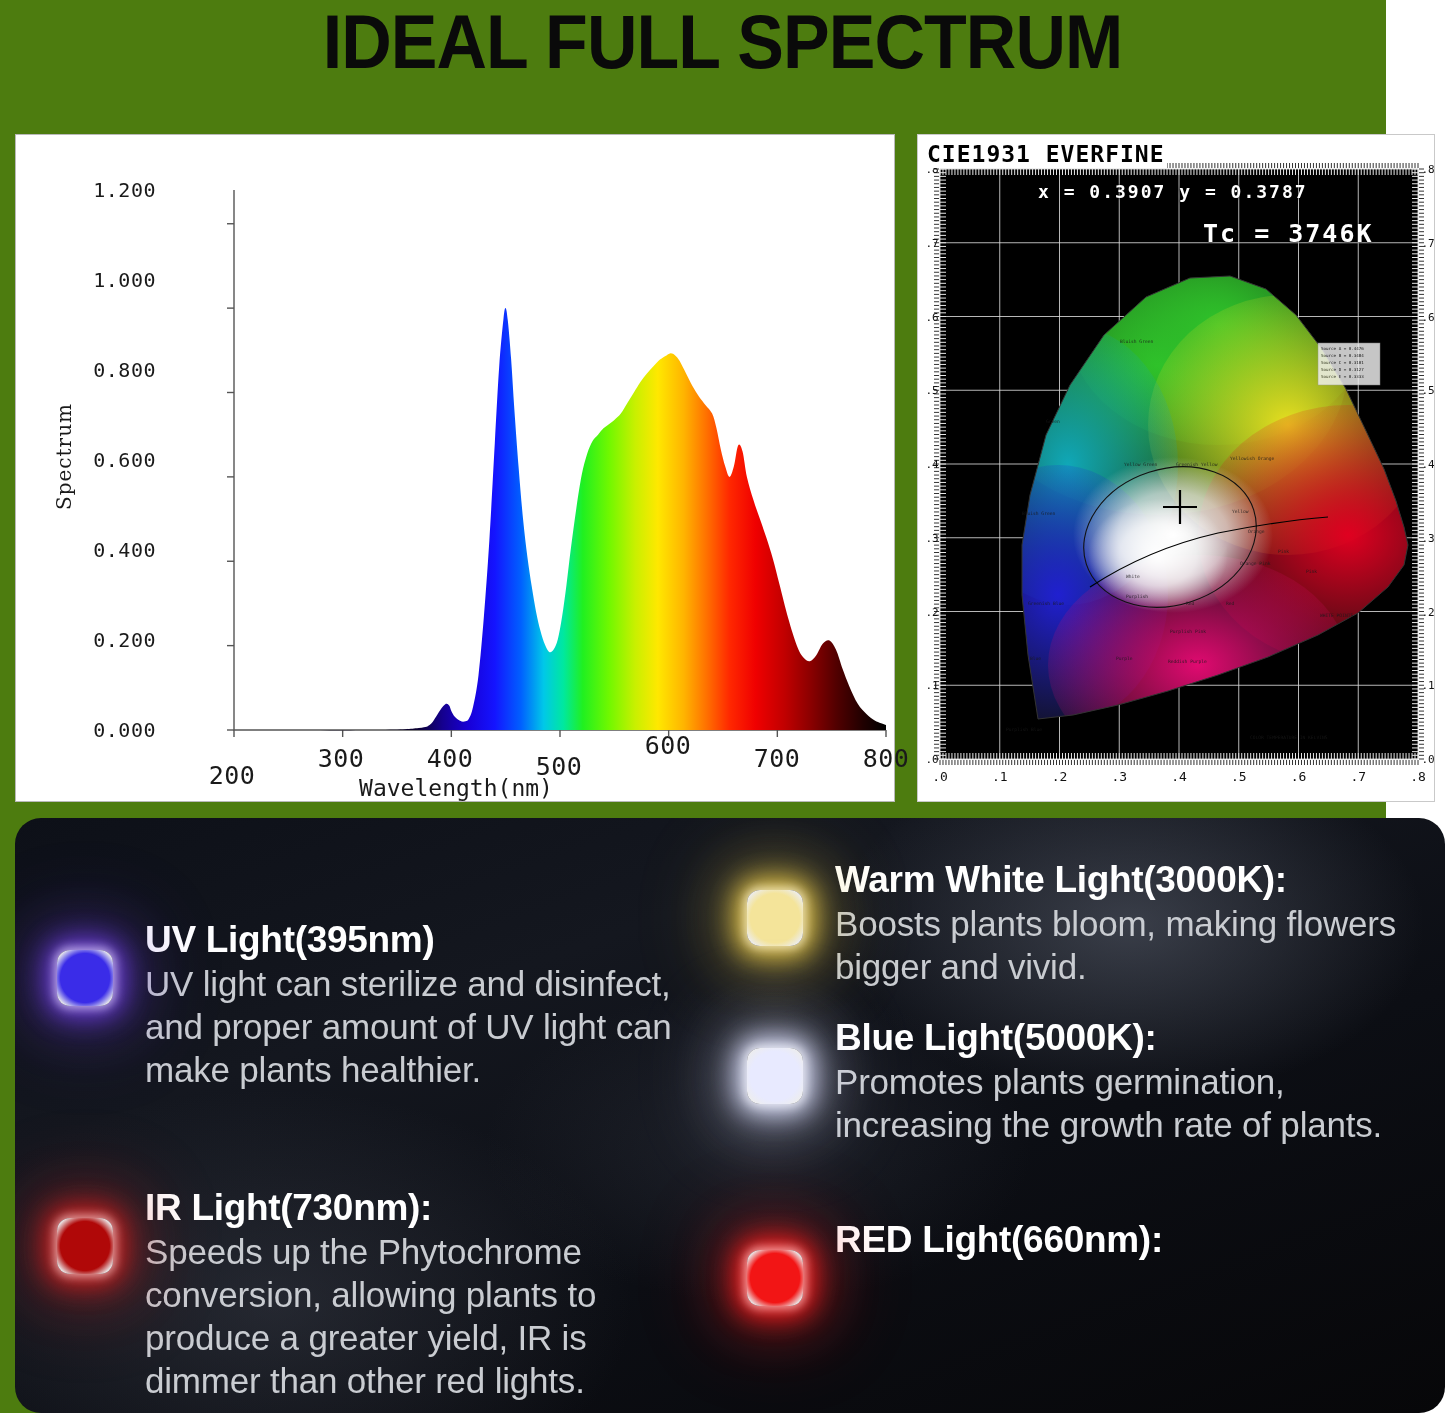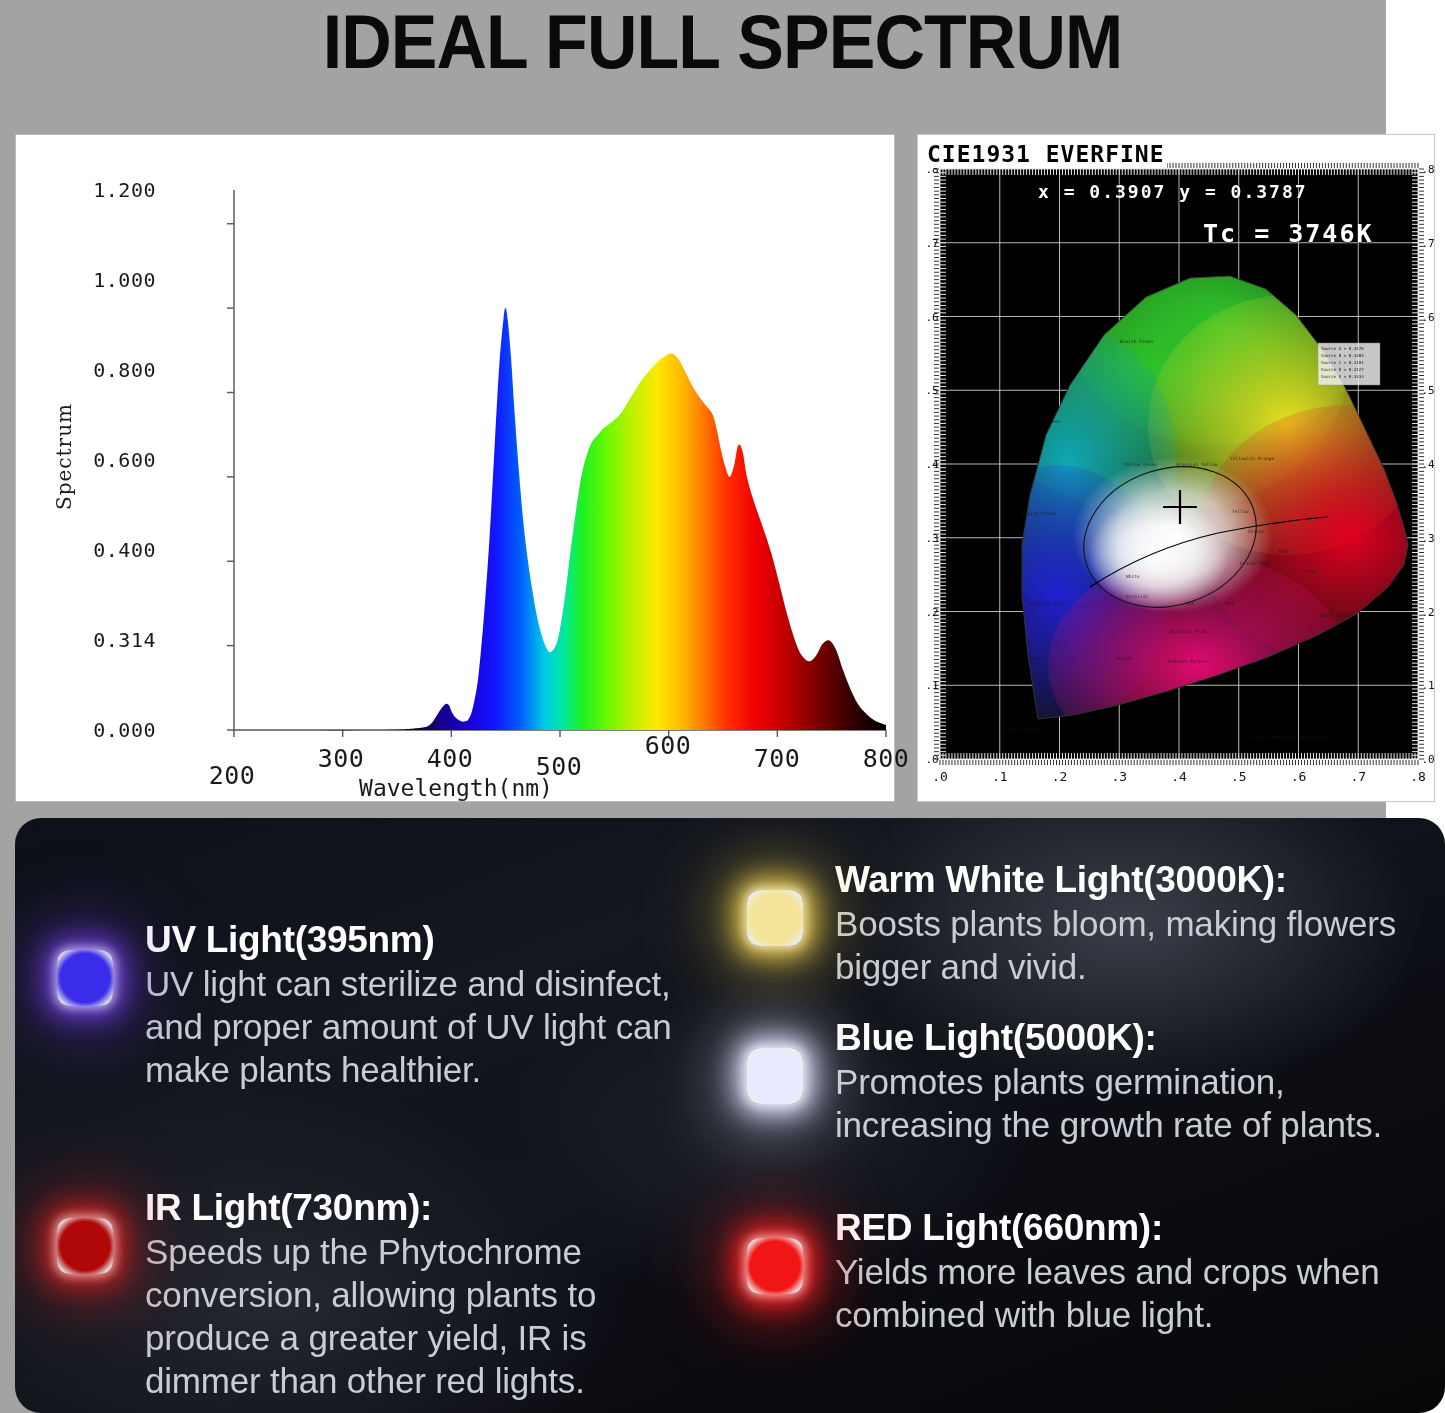--- a/index.html
+++ b/index.html
@@ -2,21 +2,21 @@
 <html><head>
 <meta charset="utf-8">
 <style>
   * { box-sizing: border-box; margin: 0; padding: 0; }
   html, body {
     width: 1445px; height: 1413px;
     background: #ffffff;
     font-family: "Liberation Sans", sans-serif;
     overflow: hidden;
   }
-  #page { position: relative; width: 1386px; height: 1413px; background:#a3a3a3; }
+  #page { position: relative; width: 1386px; height: 1413px; background:#4d7c0f; }
 
   
   #title {
     position: absolute; left: 0; top: -6px; width: 1445px;
     text-align: center;
     font-family: "Liberation Sans", sans-serif;
     font-weight: bold;
     font-size: 76px;
     letter-spacing: -1px;
     color: #0a0a0a;
@@ -154,21 +154,21 @@
   <div id="spectrum-panel">
     <div id="spectrum-inner">
 
       <div class="yaxis-title">Spectrum</div>
 
       <div class="ytick-label" style="left:40px; top:43px;">1.200</div>
       <div class="ytick-label" style="left:40px; top:133px;">1.000</div>
       <div class="ytick-label" style="left:40px; top:223px;">0.800</div>
       <div class="ytick-label" style="left:40px; top:313px;">0.600</div>
       <div class="ytick-label" style="left:40px; top:403px;">0.400</div>
-      <div class="ytick-label" style="left:40px; top:493px;">0.314</div>
+      <div class="ytick-label" style="left:40px; top:493px;">0.200</div>
       <div class="ytick-label" style="left:40px; top:583px;">0.000</div>
 
       <div class="xtick-label" style="left:171px; top:609px;margin-top:17px;">200</div>
       <div class="xtick-label" style="left:280px; top:609px;">300</div>
       <div class="xtick-label" style="left:389px; top:609px;">400</div>
       <div class="xtick-label" style="left:498px; top:609px;margin-top:8px;">500</div>
       <div class="xtick-label" style="left:607px; top:596px;">600</div>
       <div class="xtick-label" style="left:716px; top:609px;">700</div>
       <div class="xtick-label" style="left:825px; top:609px;">800</div>
 
@@ -1713,24 +1713,23 @@
     <div class="feat" style="left:700px; top:198px; width:720px;">
       <div class="swatch-wrap">
         <div class="swatch" id="sw-bl" style="background: radial-gradient(rgb(232, 234, 255) 0%, rgb(232, 234, 255) 45%, rgb(232, 234, 255) 62%, rgba(255, 255, 255, 0.92) 86%, rgba(255, 255, 255, 0.75) 100%); box-shadow: rgba(255, 255, 255, 0.55) 0px 0px 10px 3px, rgb(216, 220, 248) 0px 0px 26px 10px, rgba(216, 220, 248, 0.333) 0px 0px 52px 24px, rgba(216, 220, 248, 0.133) 0px 0px 80px 40px;"></div>
       </div>
       <div class="feat-text">
         <div class="feat-title">Blue Light(5000K):</div>
         <div class="feat-desc">Promotes plants germination, increasing the growth rate of plants.</div>
       </div>
     </div>
 
-    <div class="feat" style="left:700px; top:388px; width:720px;">
+    <div class="feat" style="left:700px; top:400px; width:720px;">
       <div class="swatch-wrap">
         <div class="swatch" id="sw-rd" style="background: radial-gradient(rgb(242, 21, 21) 0%, rgb(242, 21, 21) 45%, rgb(242, 21, 21) 62%, rgba(255, 255, 255, 0.92) 86%, rgba(255, 255, 255, 0.75) 100%); box-shadow: rgba(255, 255, 255, 0.55) 0px 0px 10px 3px, rgb(255, 32, 32) 0px 0px 26px 10px, rgba(255, 32, 32, 0.333) 0px 0px 52px 24px, rgba(255, 32, 32, 0.133) 0px 0px 80px 40px;"></div>
       </div>
       <div class="feat-text">
         <div class="feat-title">RED Light(660nm):</div>
-        <div class="feat-desc">Yields more leaves and crops when combined with blue light.</div>
       </div>
     </div>
 
   </div>
 </div>
 
 </body></html>

